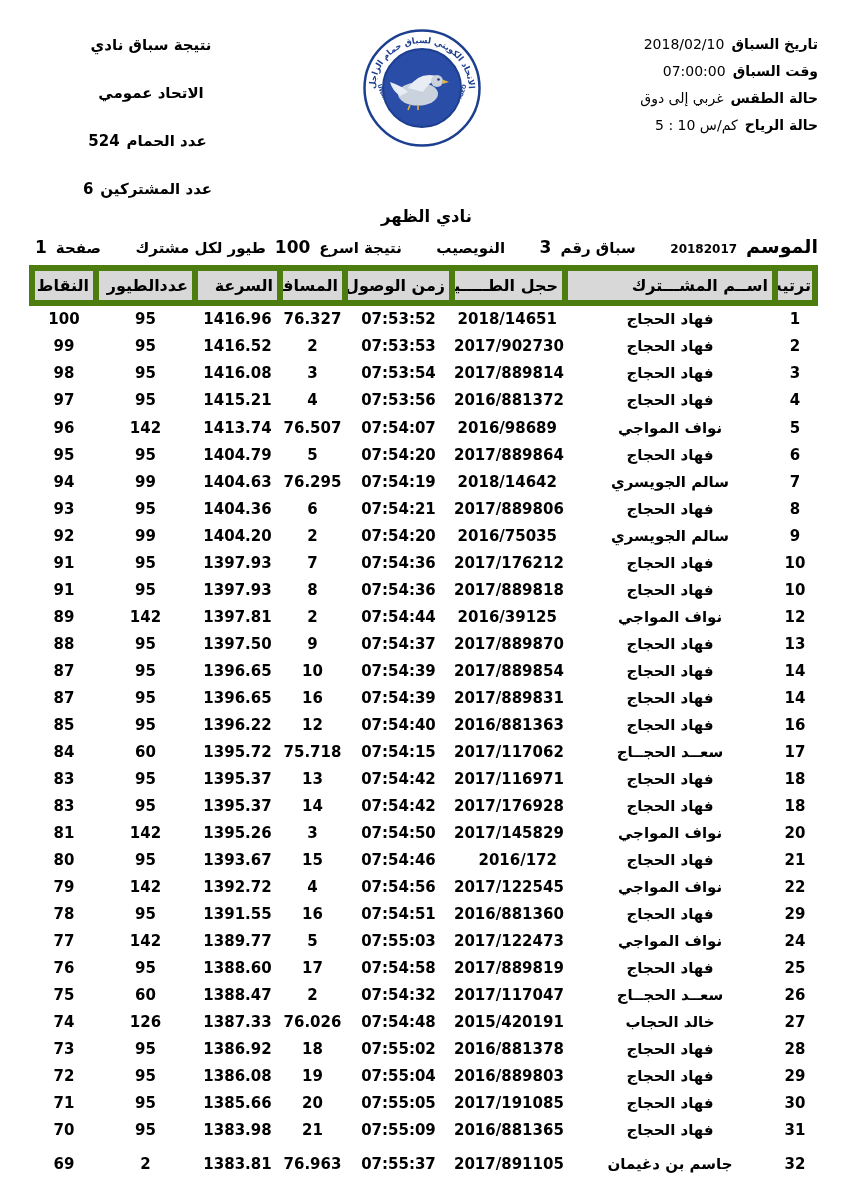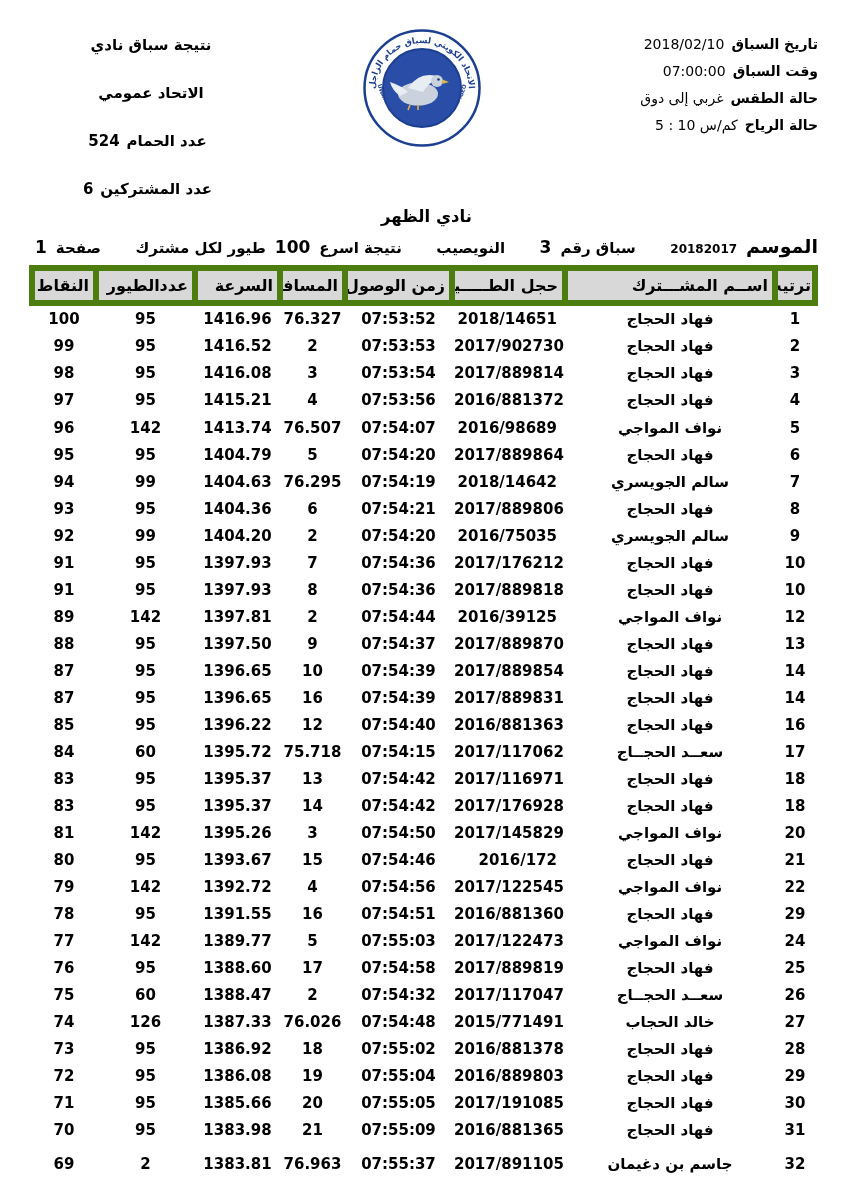--- a/index.html
+++ b/index.html
@@ -433,21 +433,21 @@
           <td class="col-ring">2017/117047</td>
           <td class="col-time">07:54:32</td>
           <td class="col-distance">2</td>
           <td class="col-speed">1388.47</td>
           <td class="col-birds">60</td>
           <td class="col-points">75</td>
         </tr>
         <tr>
           <td class="col-rank">27</td>
           <td class="col-name">خالد الحجاب</td>
-          <td class="col-ring">2015/771491</td>
+          <td class="col-ring">2015/420191</td>
           <td class="col-time">07:54:48</td>
           <td class="col-distance">76.026</td>
           <td class="col-speed">1387.33</td>
           <td class="col-birds">126</td>
           <td class="col-points">74</td>
         </tr>
         <tr>
           <td class="col-rank">28</td>
           <td class="col-name">فهاد الحجاج</td>
           <td class="col-ring">2016/881378</td>

